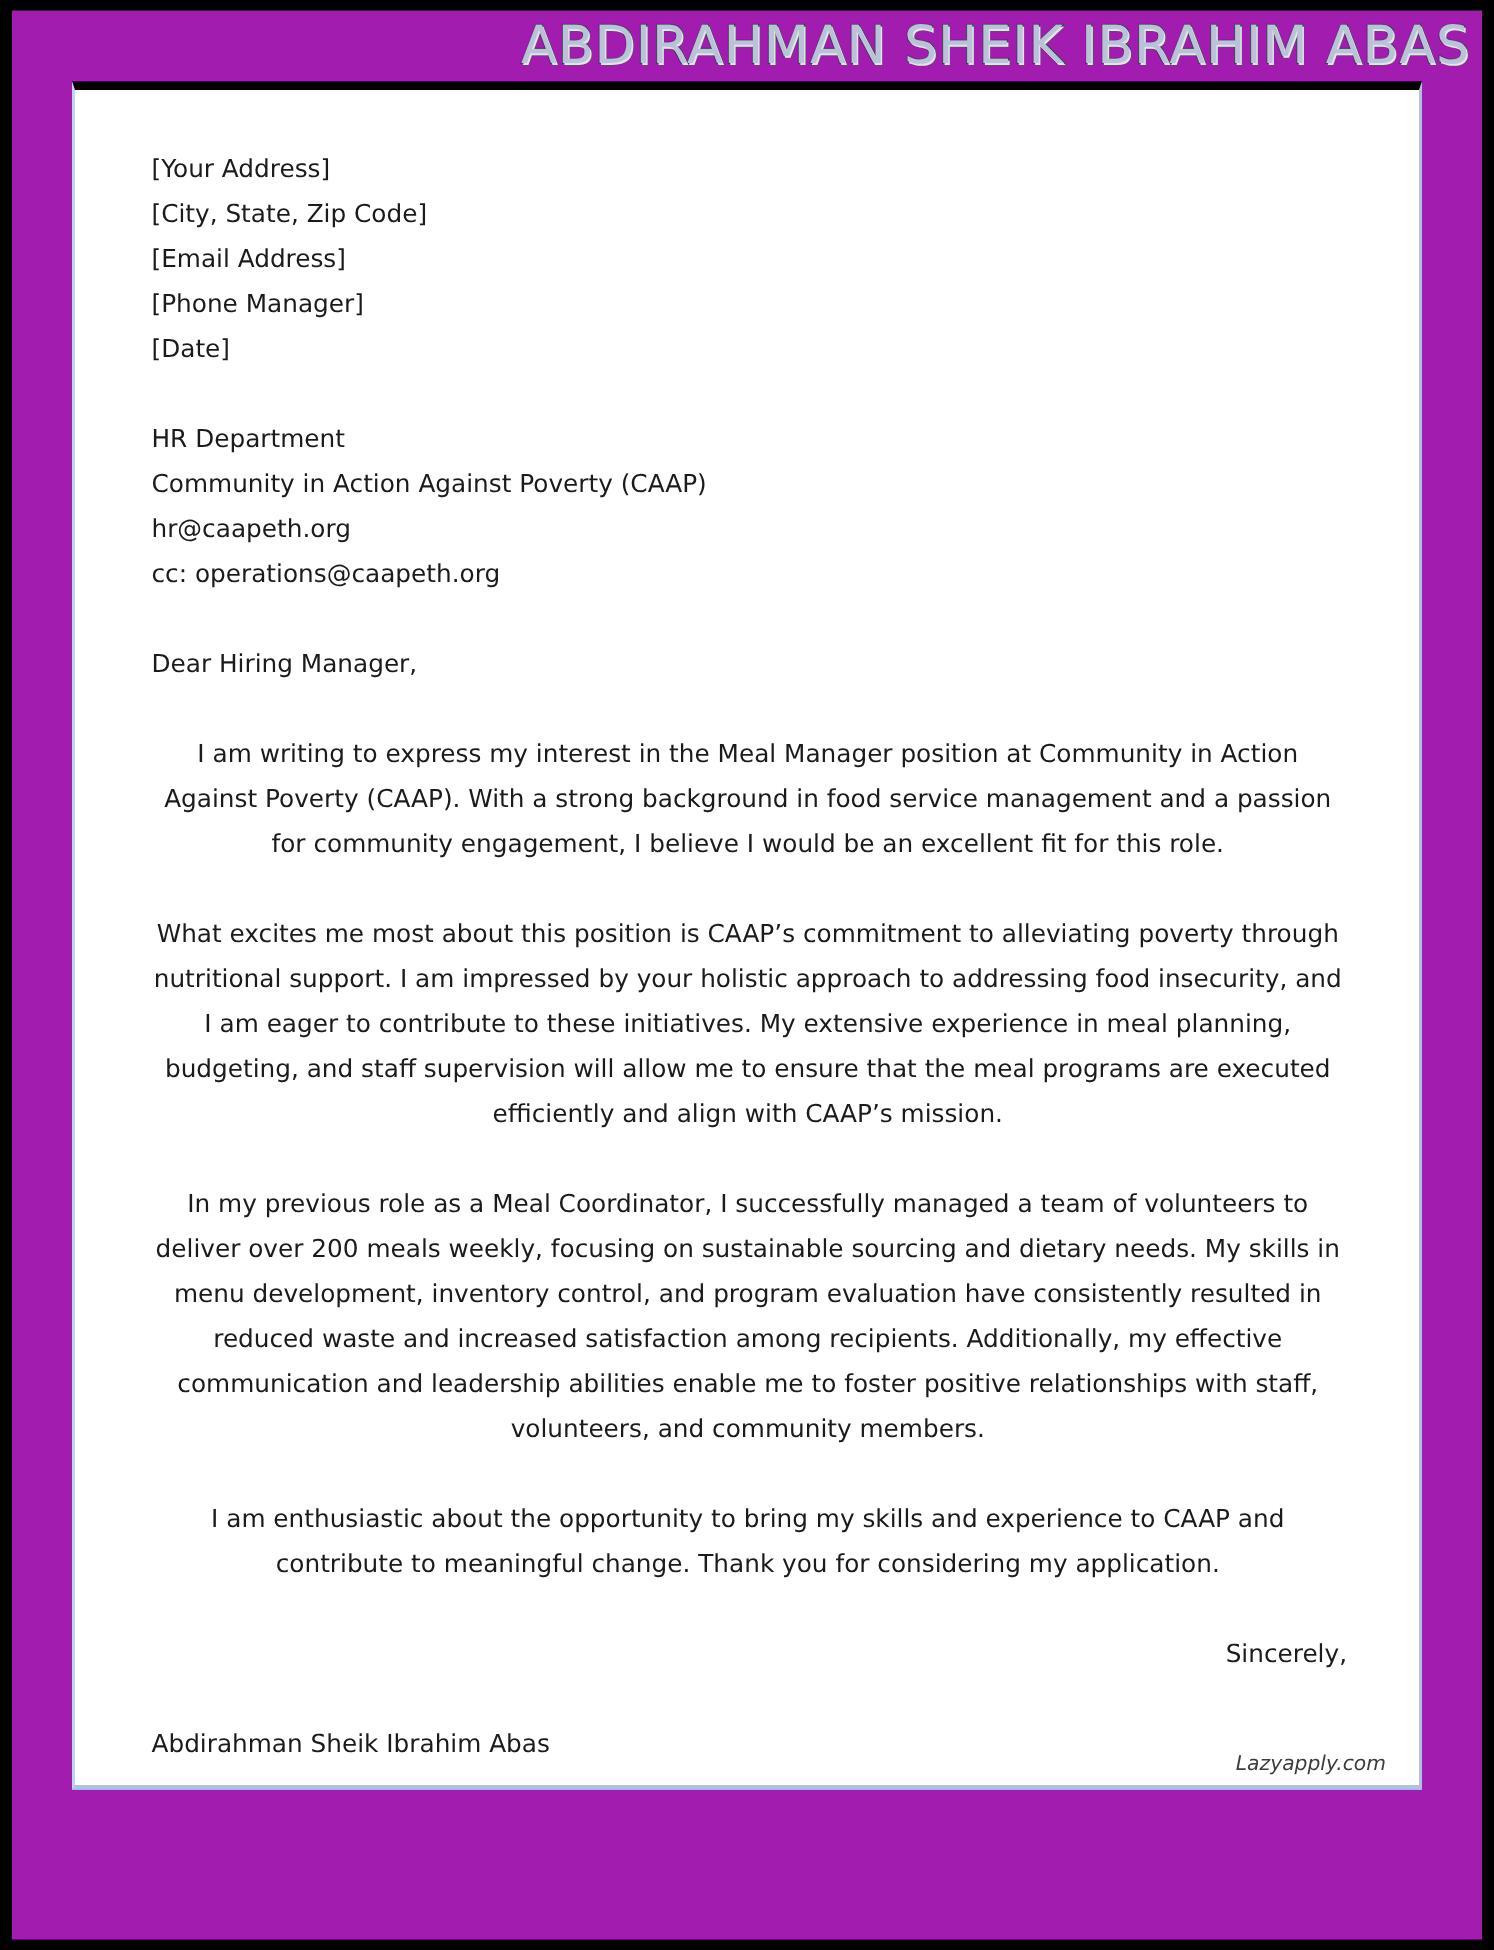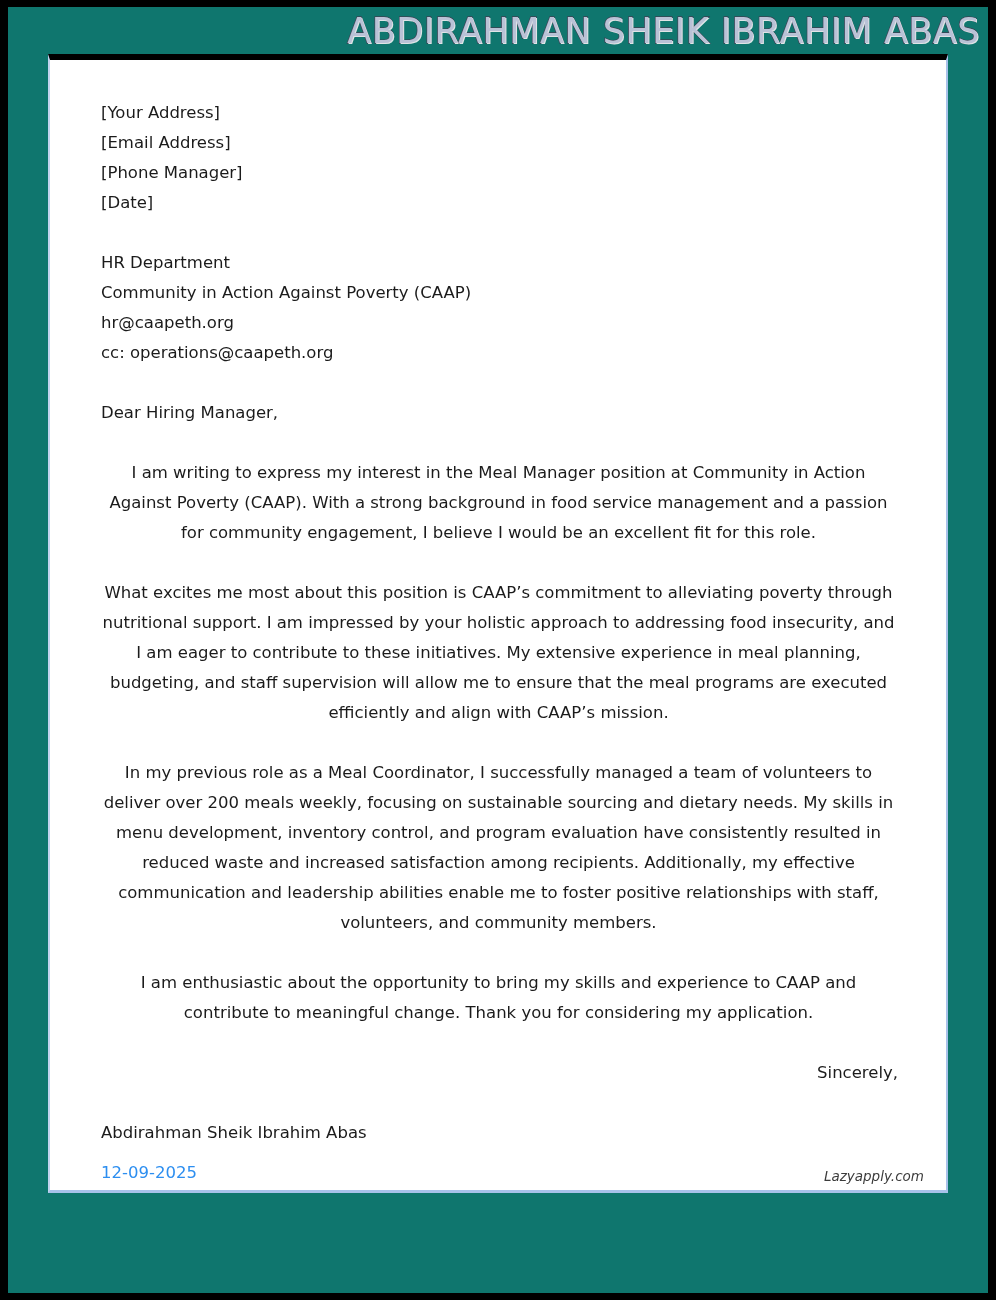--- a/index.html
+++ b/index.html
@@ -14,21 +14,21 @@
     font-family: "DejaVu Sans", sans-serif;
     overflow: hidden;
   }
 
   
   .page {
     position: relative;
     box-sizing: border-box;
     width: 996px;
     height: 1300px;
-    background: #0f766e;
+    background: #a21caf;
     border-top: 7px solid #000000;
     border-bottom: 7px solid #000000;
     border-left: 8px solid #000000;
     border-right: 8px solid #000000;
     overflow: hidden;
   }
 
   
   .header-band {
     position: absolute;
@@ -132,20 +132,21 @@
 
   <div class="header-band">
     <div class="header-title">ABDIRAHMAN SHEIK IBRAHIM ABAS</div>
   </div>
 
   <div class="sheet">
     <div class="letter-body">
 
       <div class="addr-block">
         <span class="addr-line">[Your Address]</span>
+        <span class="addr-line">[City, State, Zip Code]</span>
         <span class="addr-line">[Email Address]</span>
         <span class="addr-line">[Phone Manager]</span>
         <span class="addr-line">[Date]</span>
       </div>
 
       <div class="recipient-block">
         <span class="recipient-line">HR Department</span>
         <span class="recipient-line">Community in Action Against Poverty (CAAP)</span>
         <span class="recipient-line">hr@caapeth.org</span>
         <span class="recipient-line">cc: operations@caapeth.org</span>

